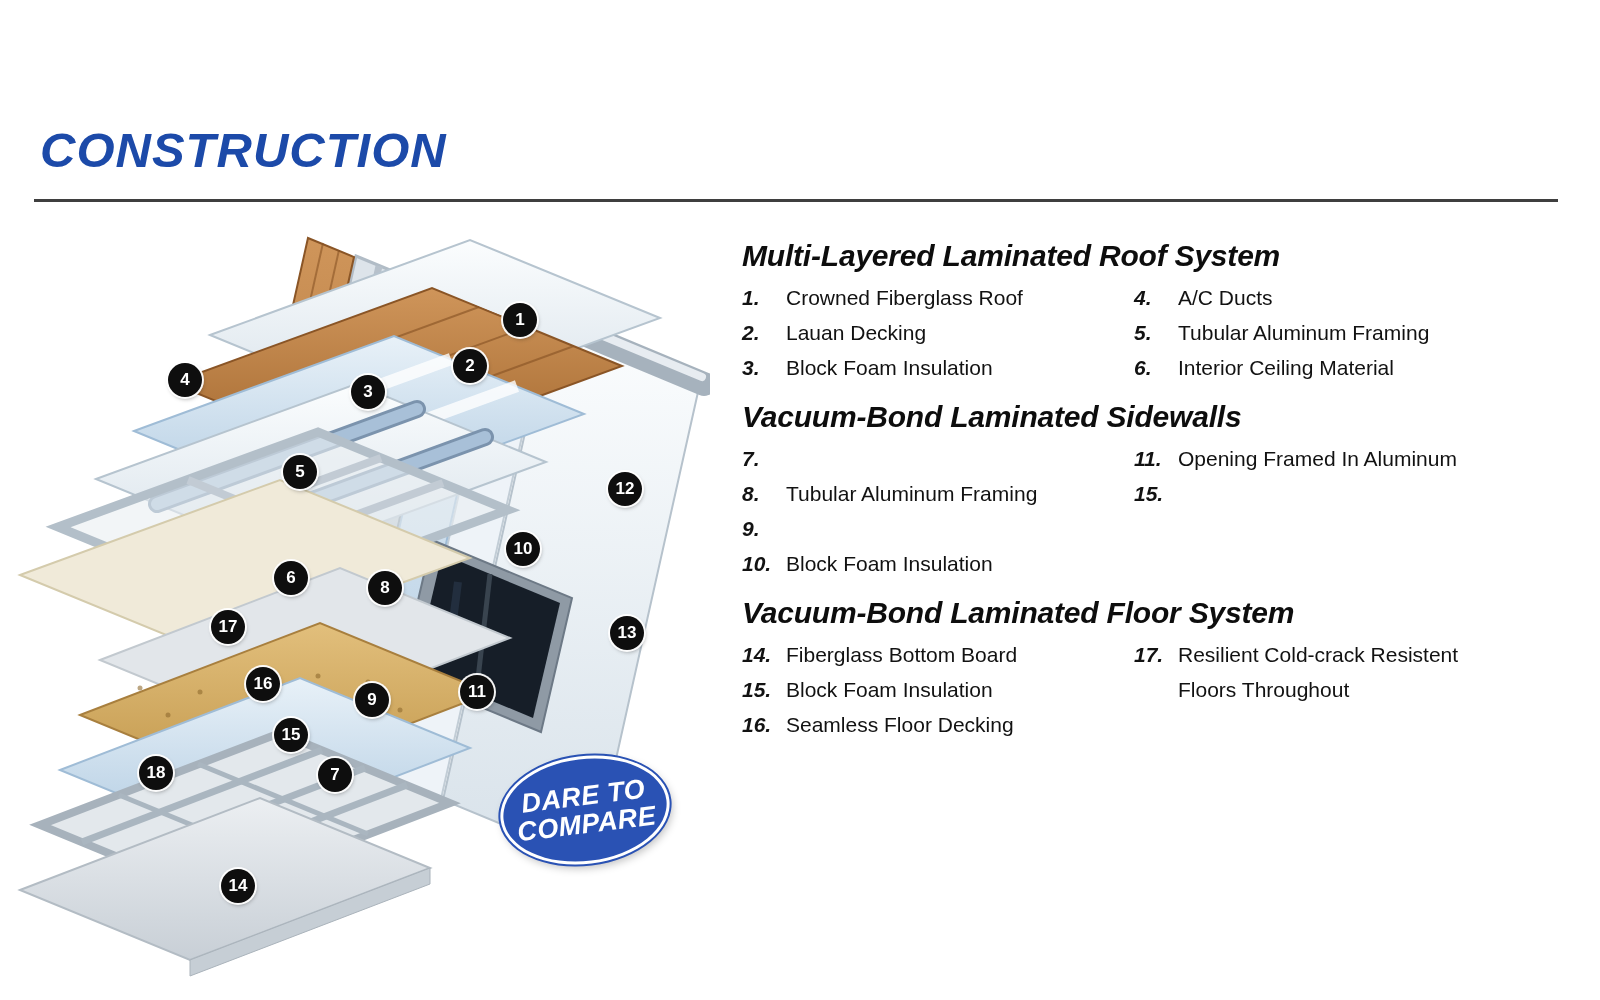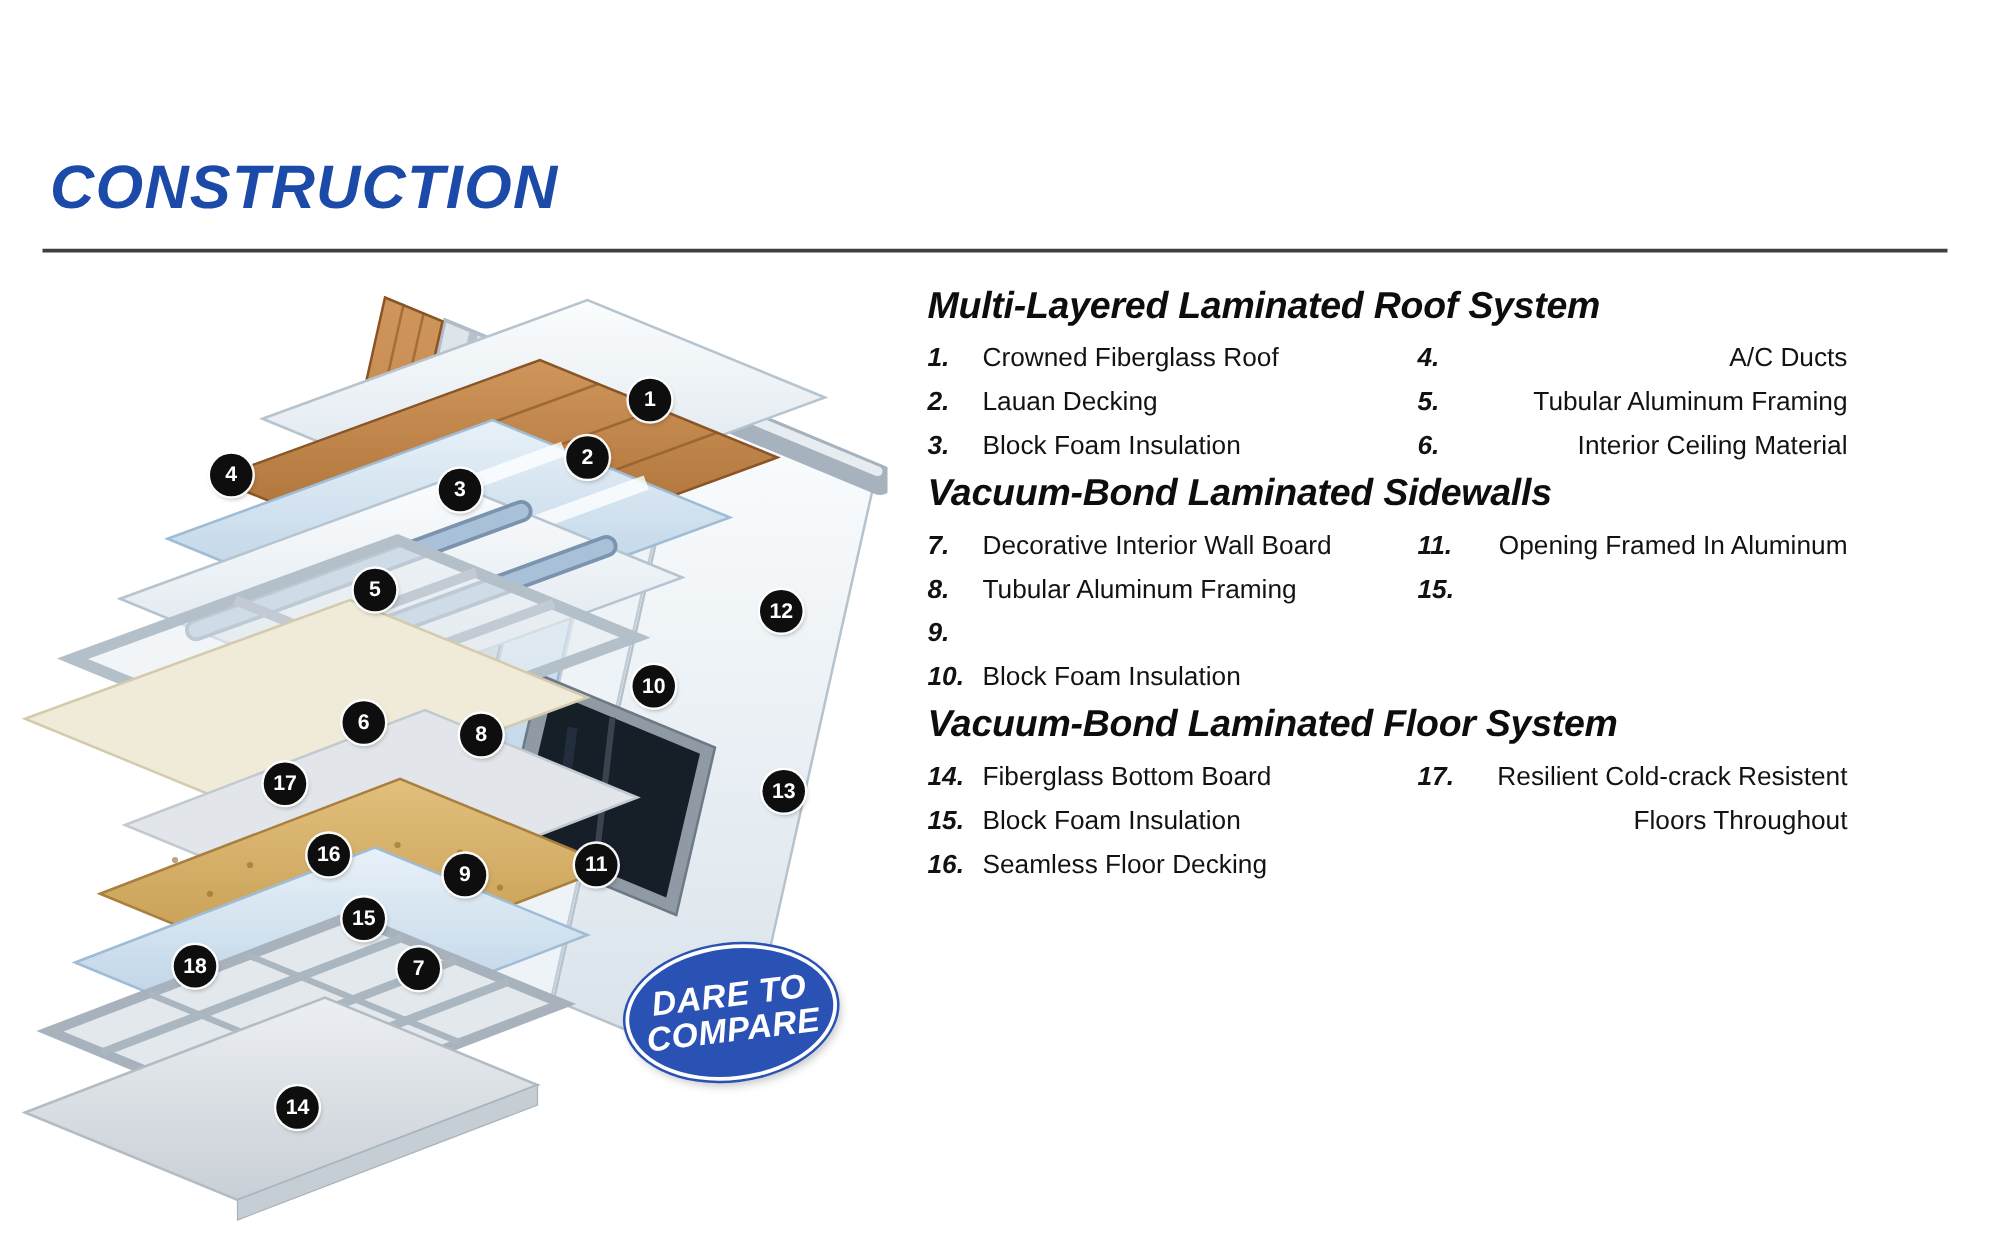--- a/index.html
+++ b/index.html
@@ -2,28 +2,28 @@
 <html><head>
 <meta charset="utf-8">
 <style>
   html,body{margin:0;padding:0;background:#fff;}
   .page{position:relative;width:1600px;height:1000px;background:#ffffff;overflow:hidden;
         font-family:"Liberation Sans",sans-serif;color:#121212;}
   .title{position:absolute;left:40px;top:122px;font-size:49px;font-weight:bold;font-style:italic;
          color:#1c4aa9;letter-spacing:1px;white-space:nowrap;text-align:center;}
   .rule{position:absolute;left:34px;top:199px;width:1524px;height:3px;background:#3f3f3f;}
   .panel{position:absolute;left:742px;top:224px;width:830px;}
-  .sec-h{font-size:30px;font-weight:bold;font-style:italic;letter-spacing:-0.2px;margin:4px 0 7px 0;color:#0d0d0d;}
+  .sec-h{font-size:30px;font-weight:bold;font-style:italic;letter-spacing:-0.2px;margin:15px 0 7px 0;color:#0d0d0d;}
   .cols{display:flex;}
   .col{flex:1;min-width:0;}
   .col.c1{flex:0 0 392px;}
   .row{display:flex;font-size:21px;line-height:35px;}
   .row .n{flex:0 0 44px;font-weight:bold;font-style:italic;}
   .row .t{flex:1;padding-right:8px;}
-  .col.c2 .t{max-width:300px;text-align:right;}
+  .col.c2 .t{max-width:300px;}
   .diagram{position:absolute;left:0;top:210px;width:710px;height:790px;}
   .diagram svg{position:absolute;left:0;top:0;}
   .marker{position:absolute;width:34px;height:34px;border-radius:50%;background:#0e0e0e;color:#fff;
           font-size:17px;font-weight:bold;display:flex;align-items:center;justify-content:center;
           box-shadow:0 0 0 2px rgba(255,255,255,.95), 1px 2px 4px rgba(0,0,0,.35);}
   .badge{position:absolute;left:500px;top:546px;width:164px;height:102px;border-radius:50%;
          background:#2a52b4;border:3px solid #ffffff;box-shadow:0 0 0 2px #2a52b4, 2px 4px 8px rgba(0,0,0,.25);
          transform:rotate(-7deg);display:flex;flex-direction:column;align-items:center;justify-content:center;
          color:#fff;font-weight:bold;font-style:italic;font-size:27px;line-height:1.04;letter-spacing:.5px;}
 </style>
@@ -223,21 +223,20 @@
             <span class="t">Interior Ceiling Material</span>
           </div>
       </div>
     </div>
 
     <div class="sec-h">Vacuum-Bond Laminated Sidewalls</div>
     <div class="cols">
       <div class="col c1">
         <div class="row">
             <span class="n">7.</span>
-            <span class="t">Decorative Interior Wall Board</span>
           </div>
         <div class="row">
             <span class="n">8.</span>
             <span class="t">Tubular Aluminum Framing</span>
           </div>
         <div class="row">
             <span class="n">9.</span>
           </div>
         <div class="row">
             <span class="n">10.</span>

